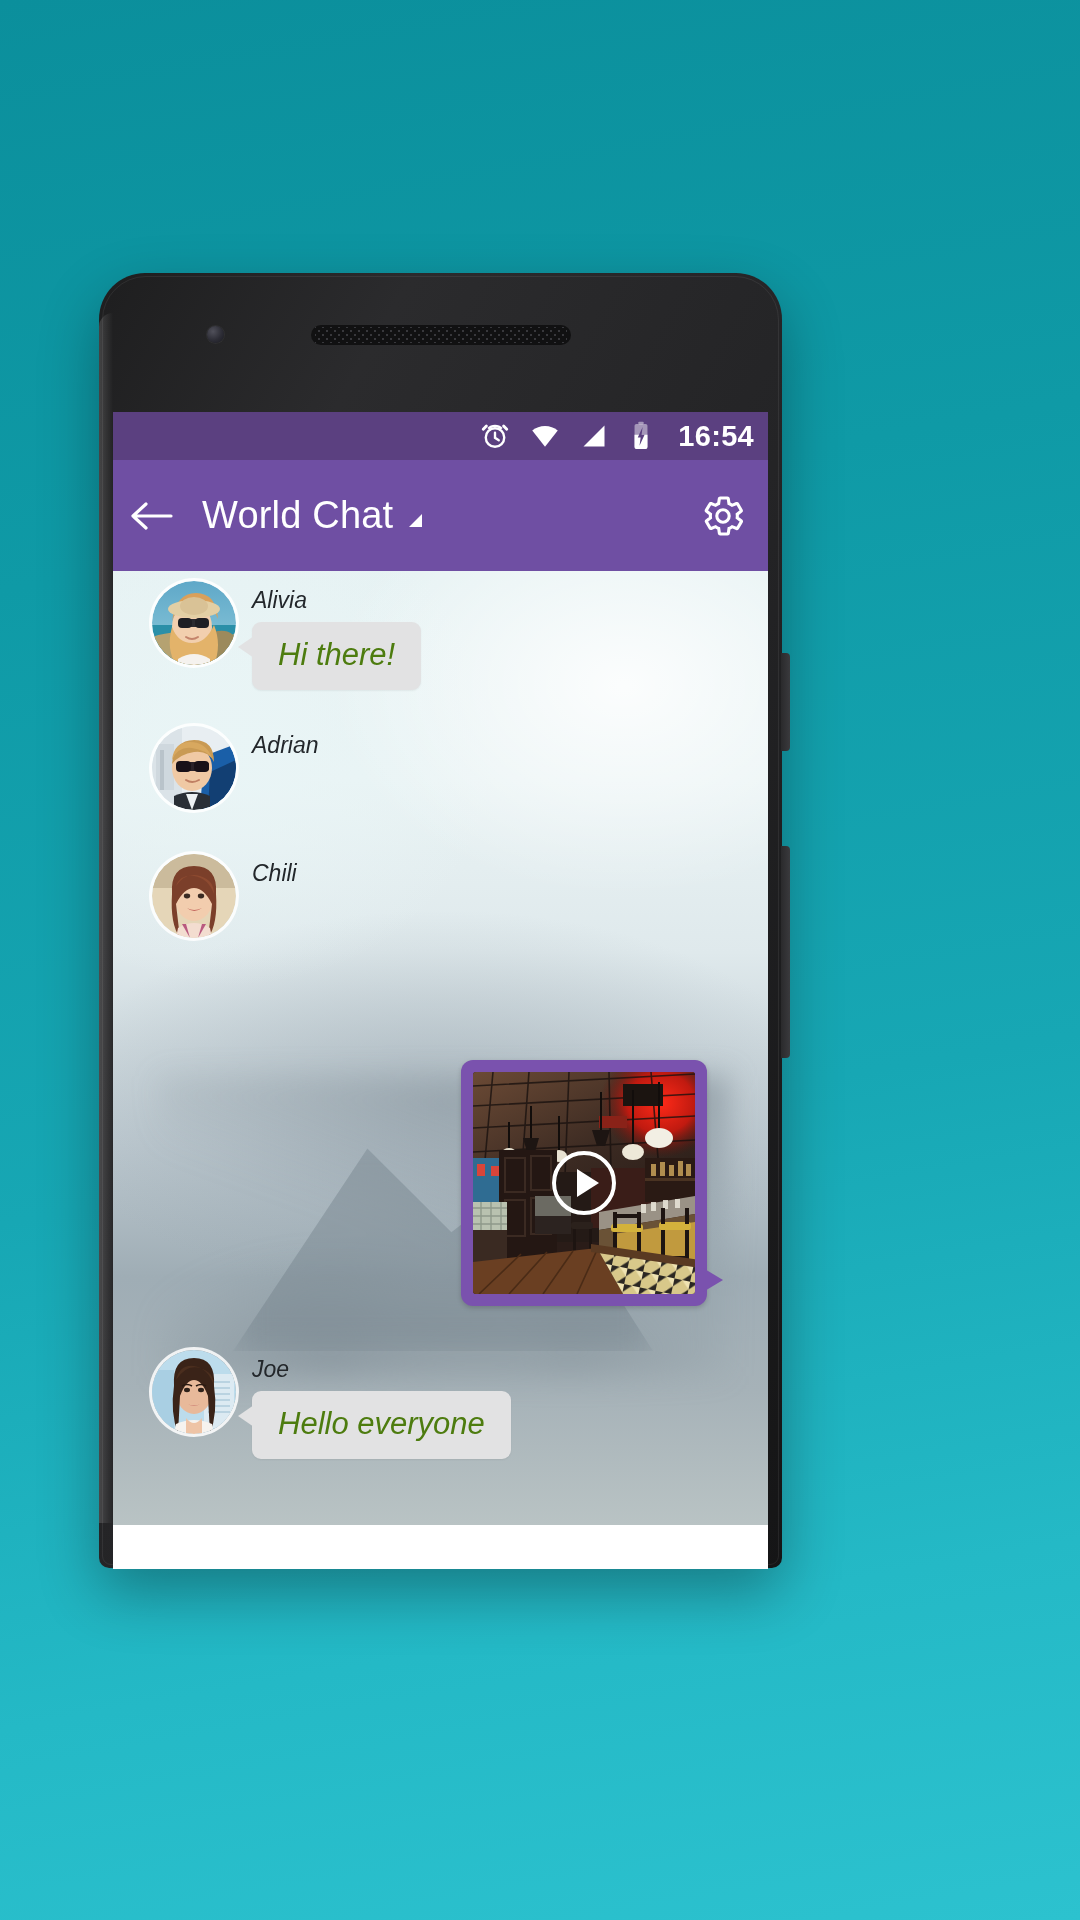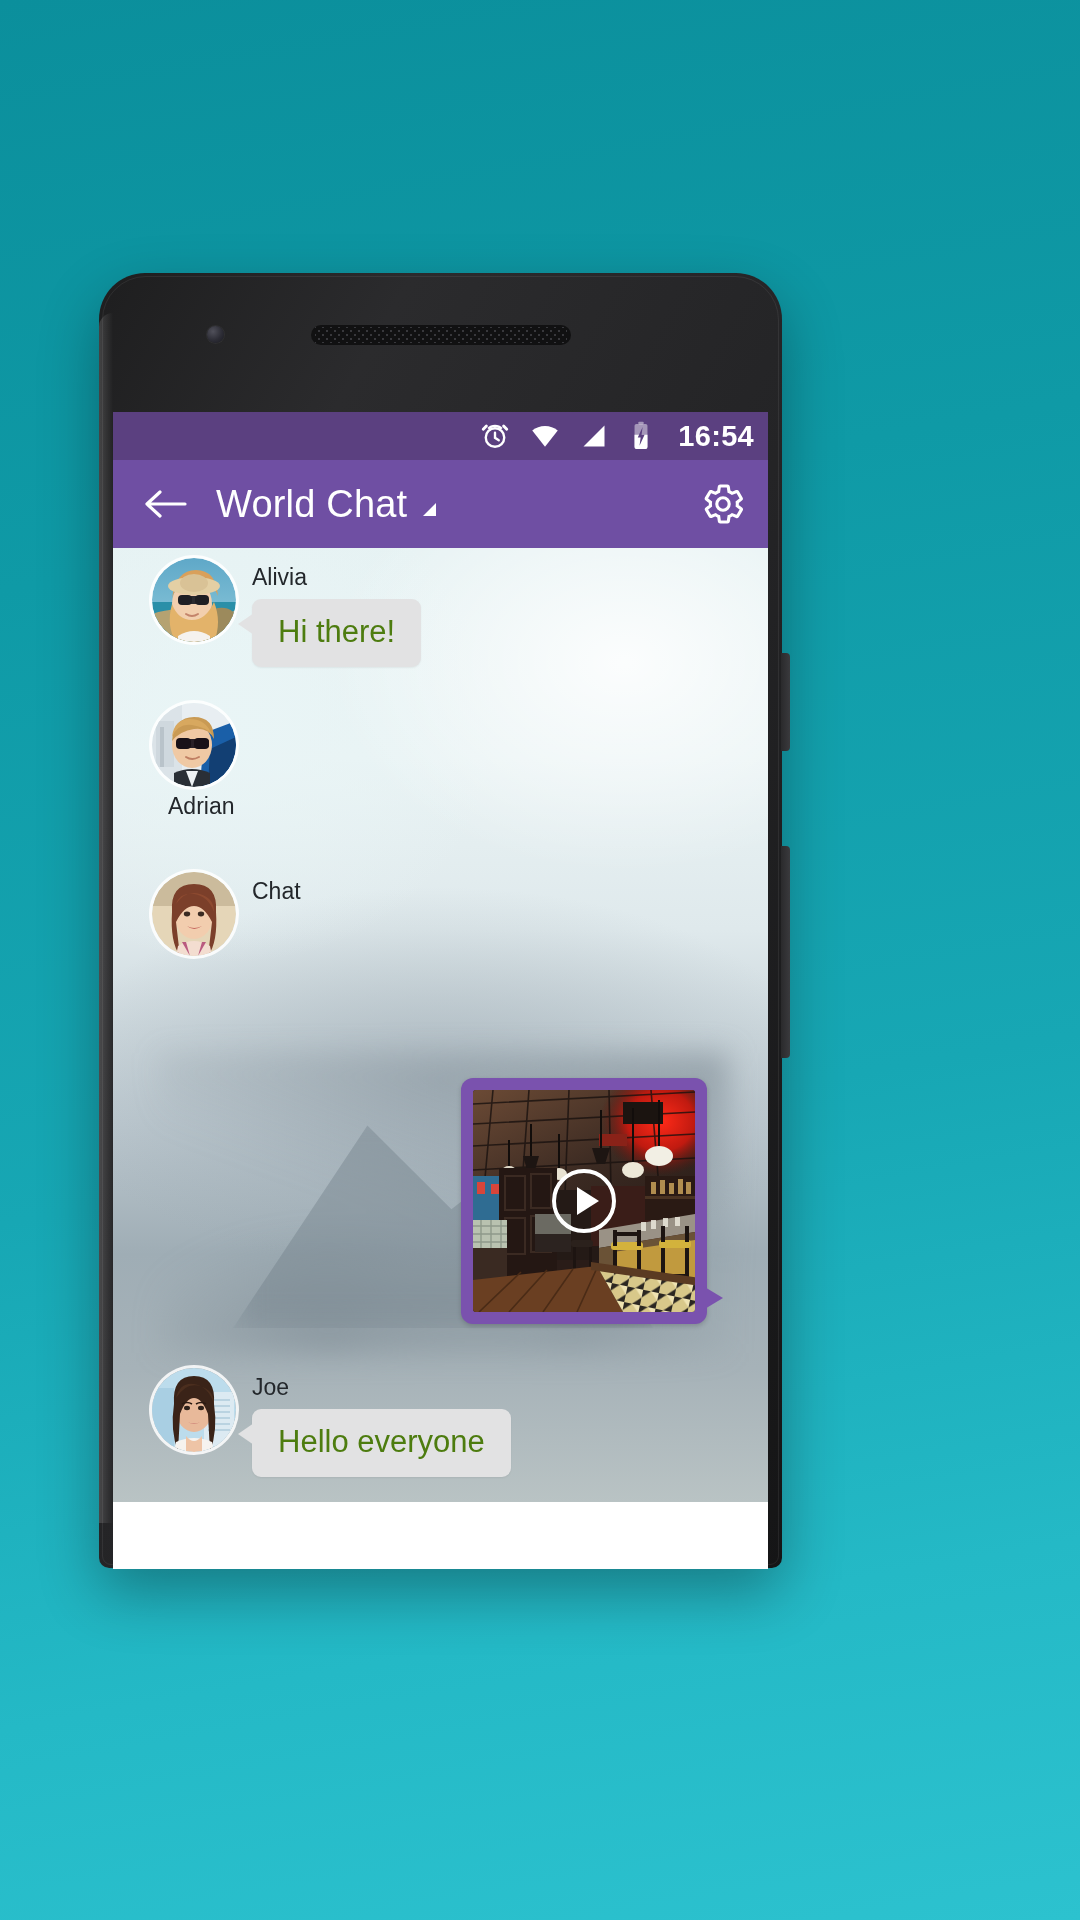--- a/index.html
+++ b/index.html
@@ -113,25 +113,25 @@
     color: #ffffff;
     font-size: 29px;
     font-weight: 700;
     letter-spacing: .3px;
     margin-left: 4px;
   }
 
   
   .toolbar {
     position: relative;
-    height: 88px;
+    height: 111px;
     background: #6f4fa3;
     display: flex;
     align-items: center;
-    padding: 0 20px 0 30px;
+    padding: 0 20px 0 16px;
   }
   .tb-back {
     width: 46px; height: 46px;
     display: flex; align-items: center; justify-content: center;
     flex: 0 0 auto;
   }
   .tb-title {
     color: #fff;
     font-size: 38px;
     font-weight: 400;
@@ -176,21 +176,21 @@
   }
   .chat-bg-hill {
     position: absolute;
     left: 120px; top: 560px;
     width: 420px; height: 220px;
     background: rgba(112,126,136,.42);
     clip-path: polygon(0% 100%, 32% 8%, 52% 46%, 72% 16%, 100% 100%);
     filter: blur(16px);
   }
 
-  .msgs { position: relative; padding-top: 10px; }
+  .msgs { position: relative; padding-top: 10px; font-style: italic; }
 
   .msg {
     display: flex;
     align-items: flex-start;
     padding-left: 39px;
     margin-bottom: 34px;
   }
   .avatar {
     width: 84px; height: 84px;
     border-radius: 50%;
@@ -414,21 +414,21 @@
               <path d="M26 78 Q42 68 58 78 L58 84 L26 84 Z" fill="#f5f2ee"></path>
             </g>
           </svg>
         </div>
         <div class="msg-body">
           <div class="msg-name">Alivia</div>
           <div class="bubble">Hi there!</div>
         </div>
       </div>
 
-      <div class="msg" style="margin-top:36px;flex-direction:column;">
+      <div class="msg" style="margin-top:36px;">
         <div class="avatar">
           <svg viewBox="0 0 84 84">
             <defs>
                 <clipPath id="c2">
                   <circle cx="42" cy="42" r="42"></circle>
                 </clipPath>
               </defs>
             <g clip-path="url(#c2)">
               <rect width="84" height="84" fill="#e8eef2"></rect>
               <rect x="0" y="0" width="30" height="84" fill="#dbe3e8"></rect>
@@ -470,21 +470,21 @@
               <ellipse cx="35" cy="42" rx="3.2" ry="2.4" fill="#3a2a22"></ellipse>
               <ellipse cx="49" cy="42" rx="3.2" ry="2.4" fill="#3a2a22"></ellipse>
               <path d="M35 54 Q42 60 50 54 Q42 58 35 54Z" fill="#c4645c"></path>
               <path d="M26 74 Q42 64 58 74 L60 84 L24 84 Z" fill="#f3ddd0"></path>
               <path d="M30 70 L38 84 L34 70 Z" fill="#b95a7f"></path>
               <path d="M50 70 L46 84 L54 70 Z" fill="#b95a7f"></path>
             </g>
           </svg>
         </div>
         <div class="msg-body">
-          <div class="msg-name">Chat</div>
+          <div class="msg-name">Chili</div>
         </div>
       </div>
 
       <div class="msg-video">
         <div class="video-bubble">
           <div class="video-thumb">
             <svg viewBox="0 0 222 222" preserveAspectRatio="xMidYMid slice">
               <defs>
                 <linearGradient id="ceil" x1="0" y1="0" x2="1" y2="1">
                   <stop offset="0%" stop-color="#6b4a35"></stop>

